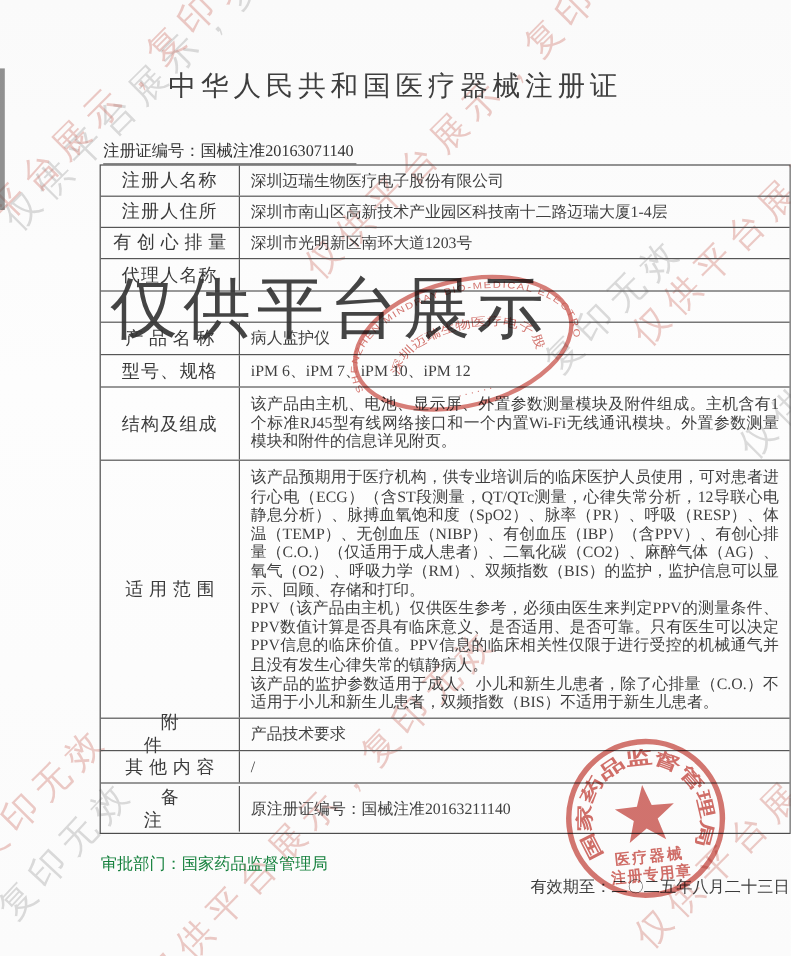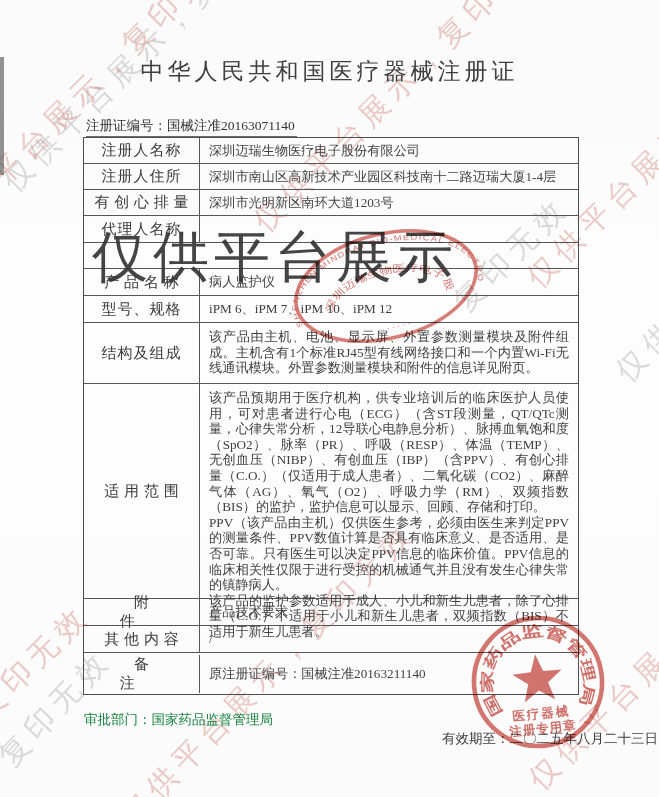--- a/index.html
+++ b/index.html
@@ -20,21 +20,21 @@
     text-align: center; font-size: 23px; letter-spacing: 4px;
     color: #3e3e3e; font-weight: 500; z-index: 2;
   }
   .regno-line {
     position: absolute; left: 86px; top: 117px; font-size: 13.5px;
     color: #333; z-index: 2; border-bottom: 1px solid #6b6b6b; padding: 0 2px 1px 0;
   }
 
   
   .cert-table {
-    position: absolute; left: 83px; top: 137px; width: 496px;
+    position: absolute; left: 83px; top: 137px; width: 576px;
     border: 1.5px solid #4d4d4d; z-index: 2; background: transparent;
   }
   .row { display: flex; border-bottom: 1px solid #565656; }
   .row:last-child { border-bottom: none; align-items: center; }
   .lab {
     width: 116px; border-right: 1px solid #565656;
     display: flex; align-items: center; justify-content: center;
     font-size: 15px; color: #3b3b3b; text-align: center; flex-shrink: 0;
   }
   .ls5 .lab { letter-spacing: 1px; }

